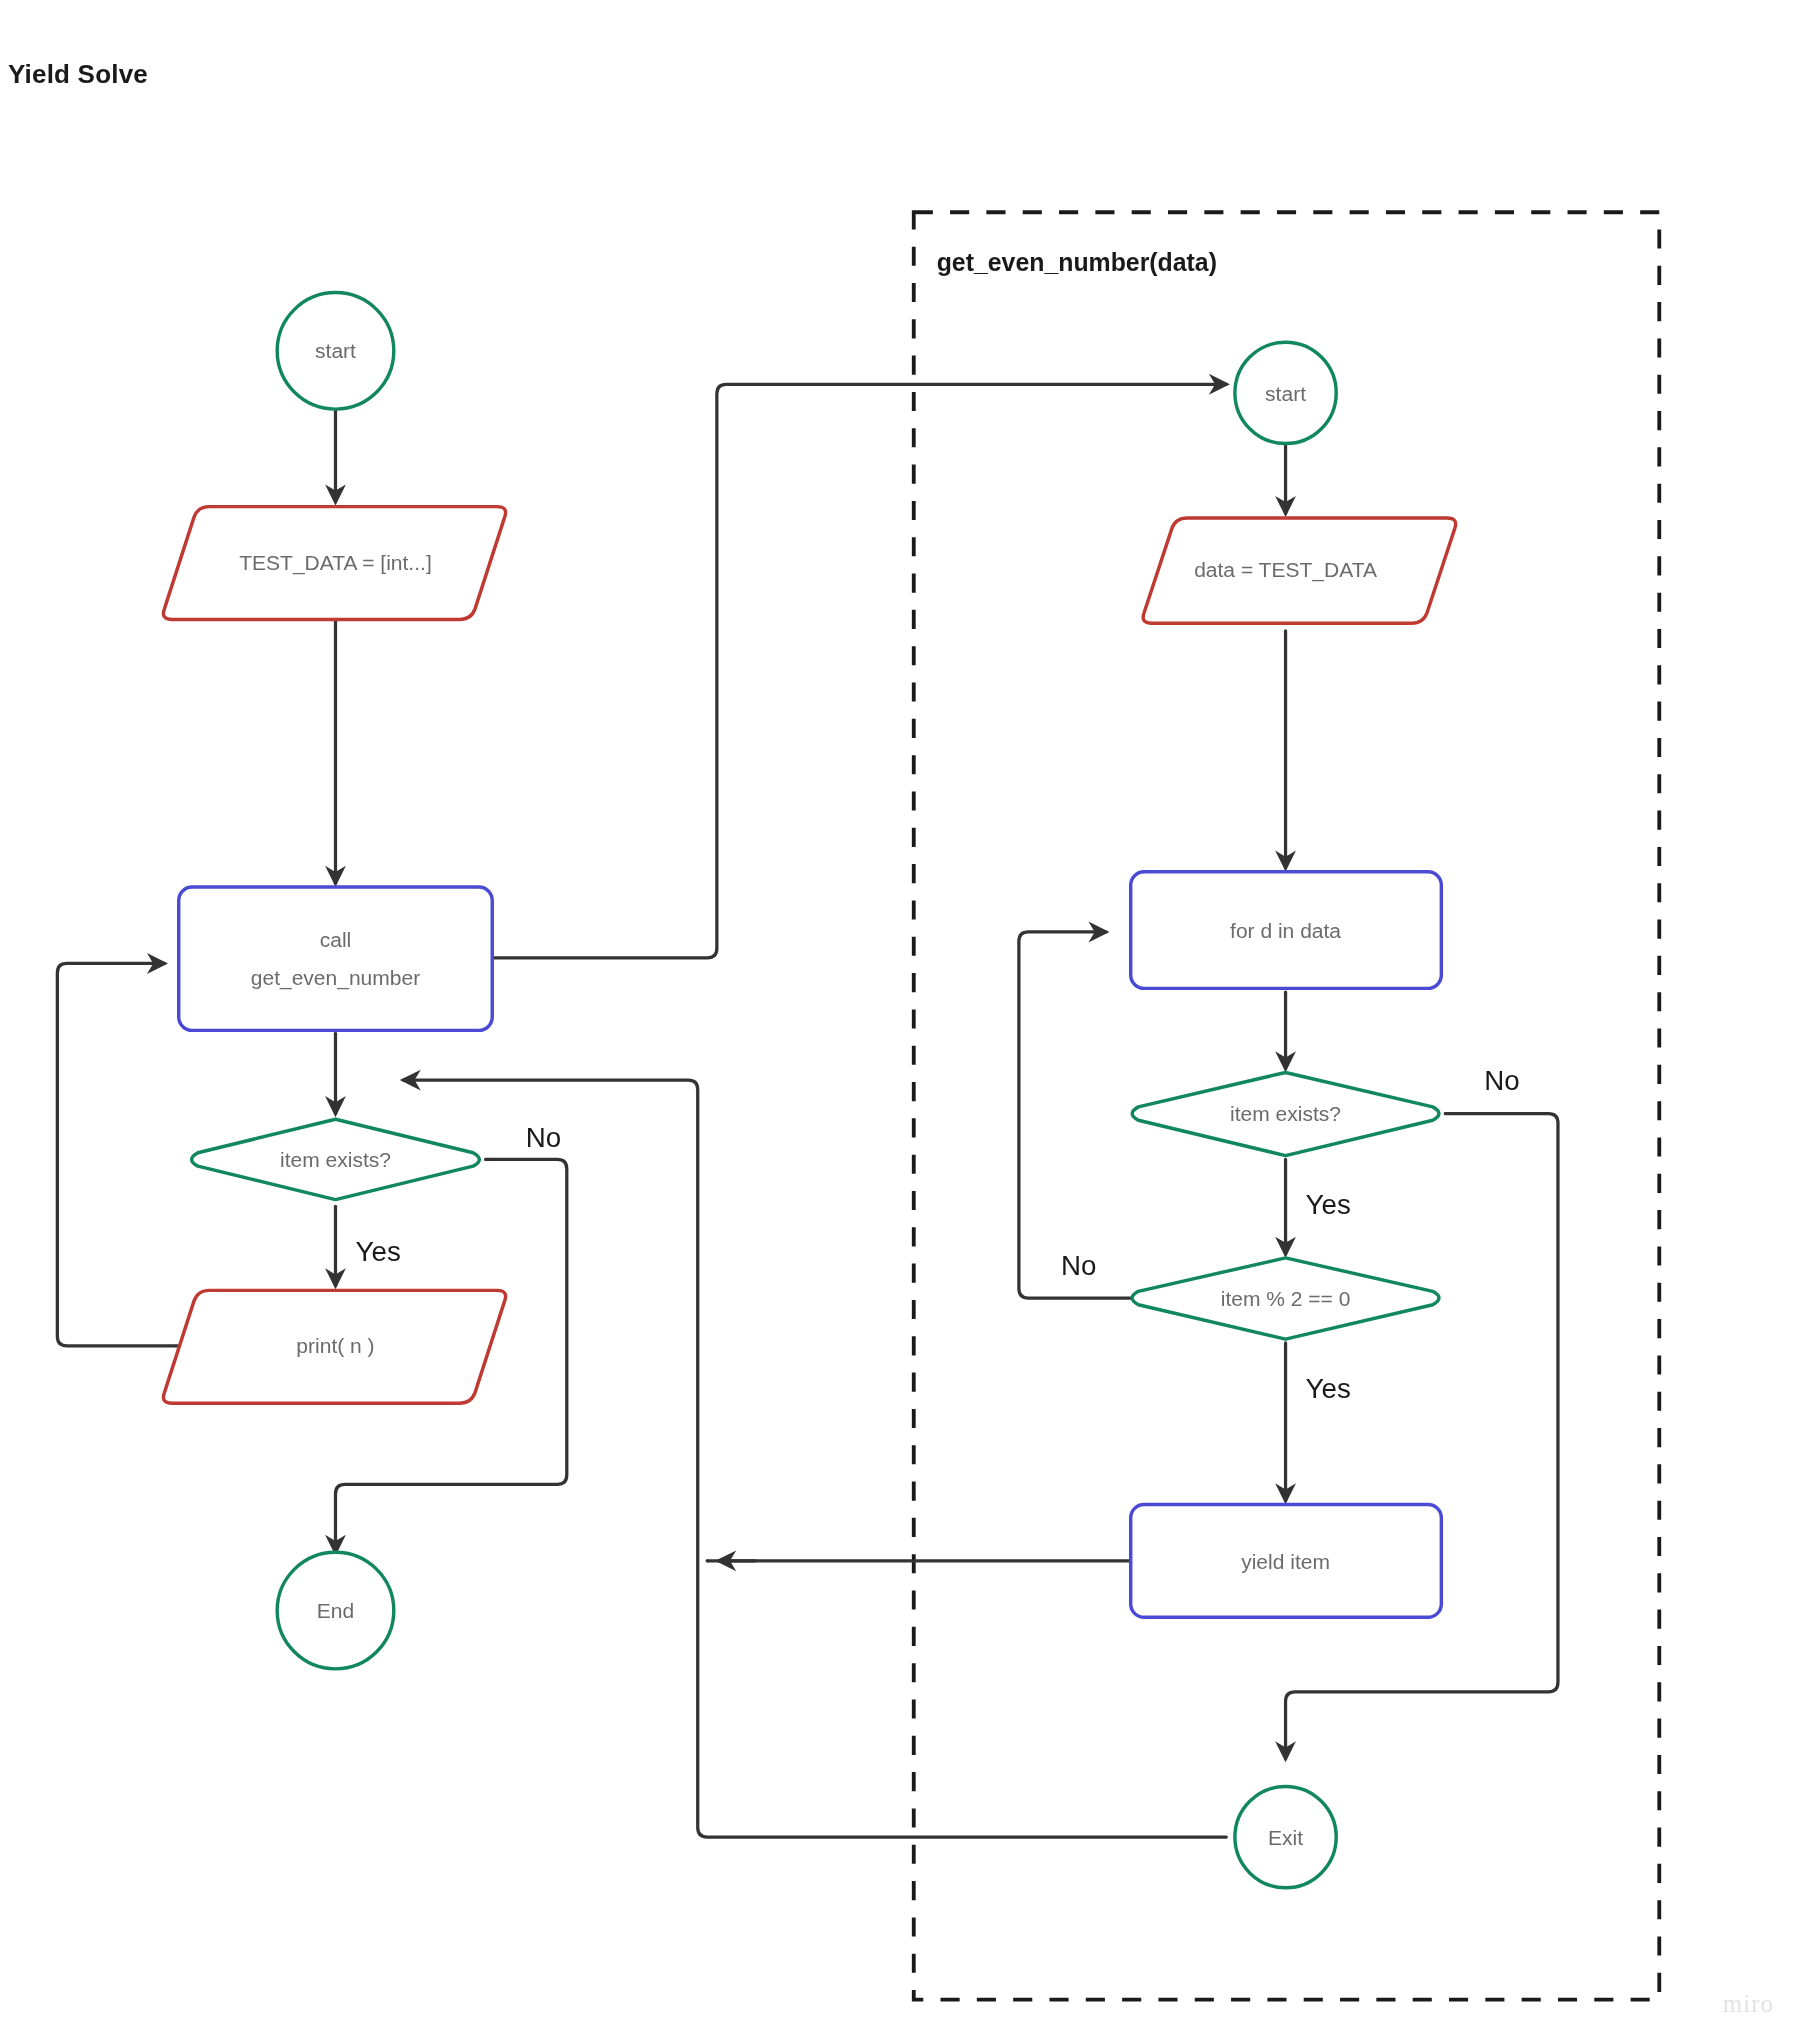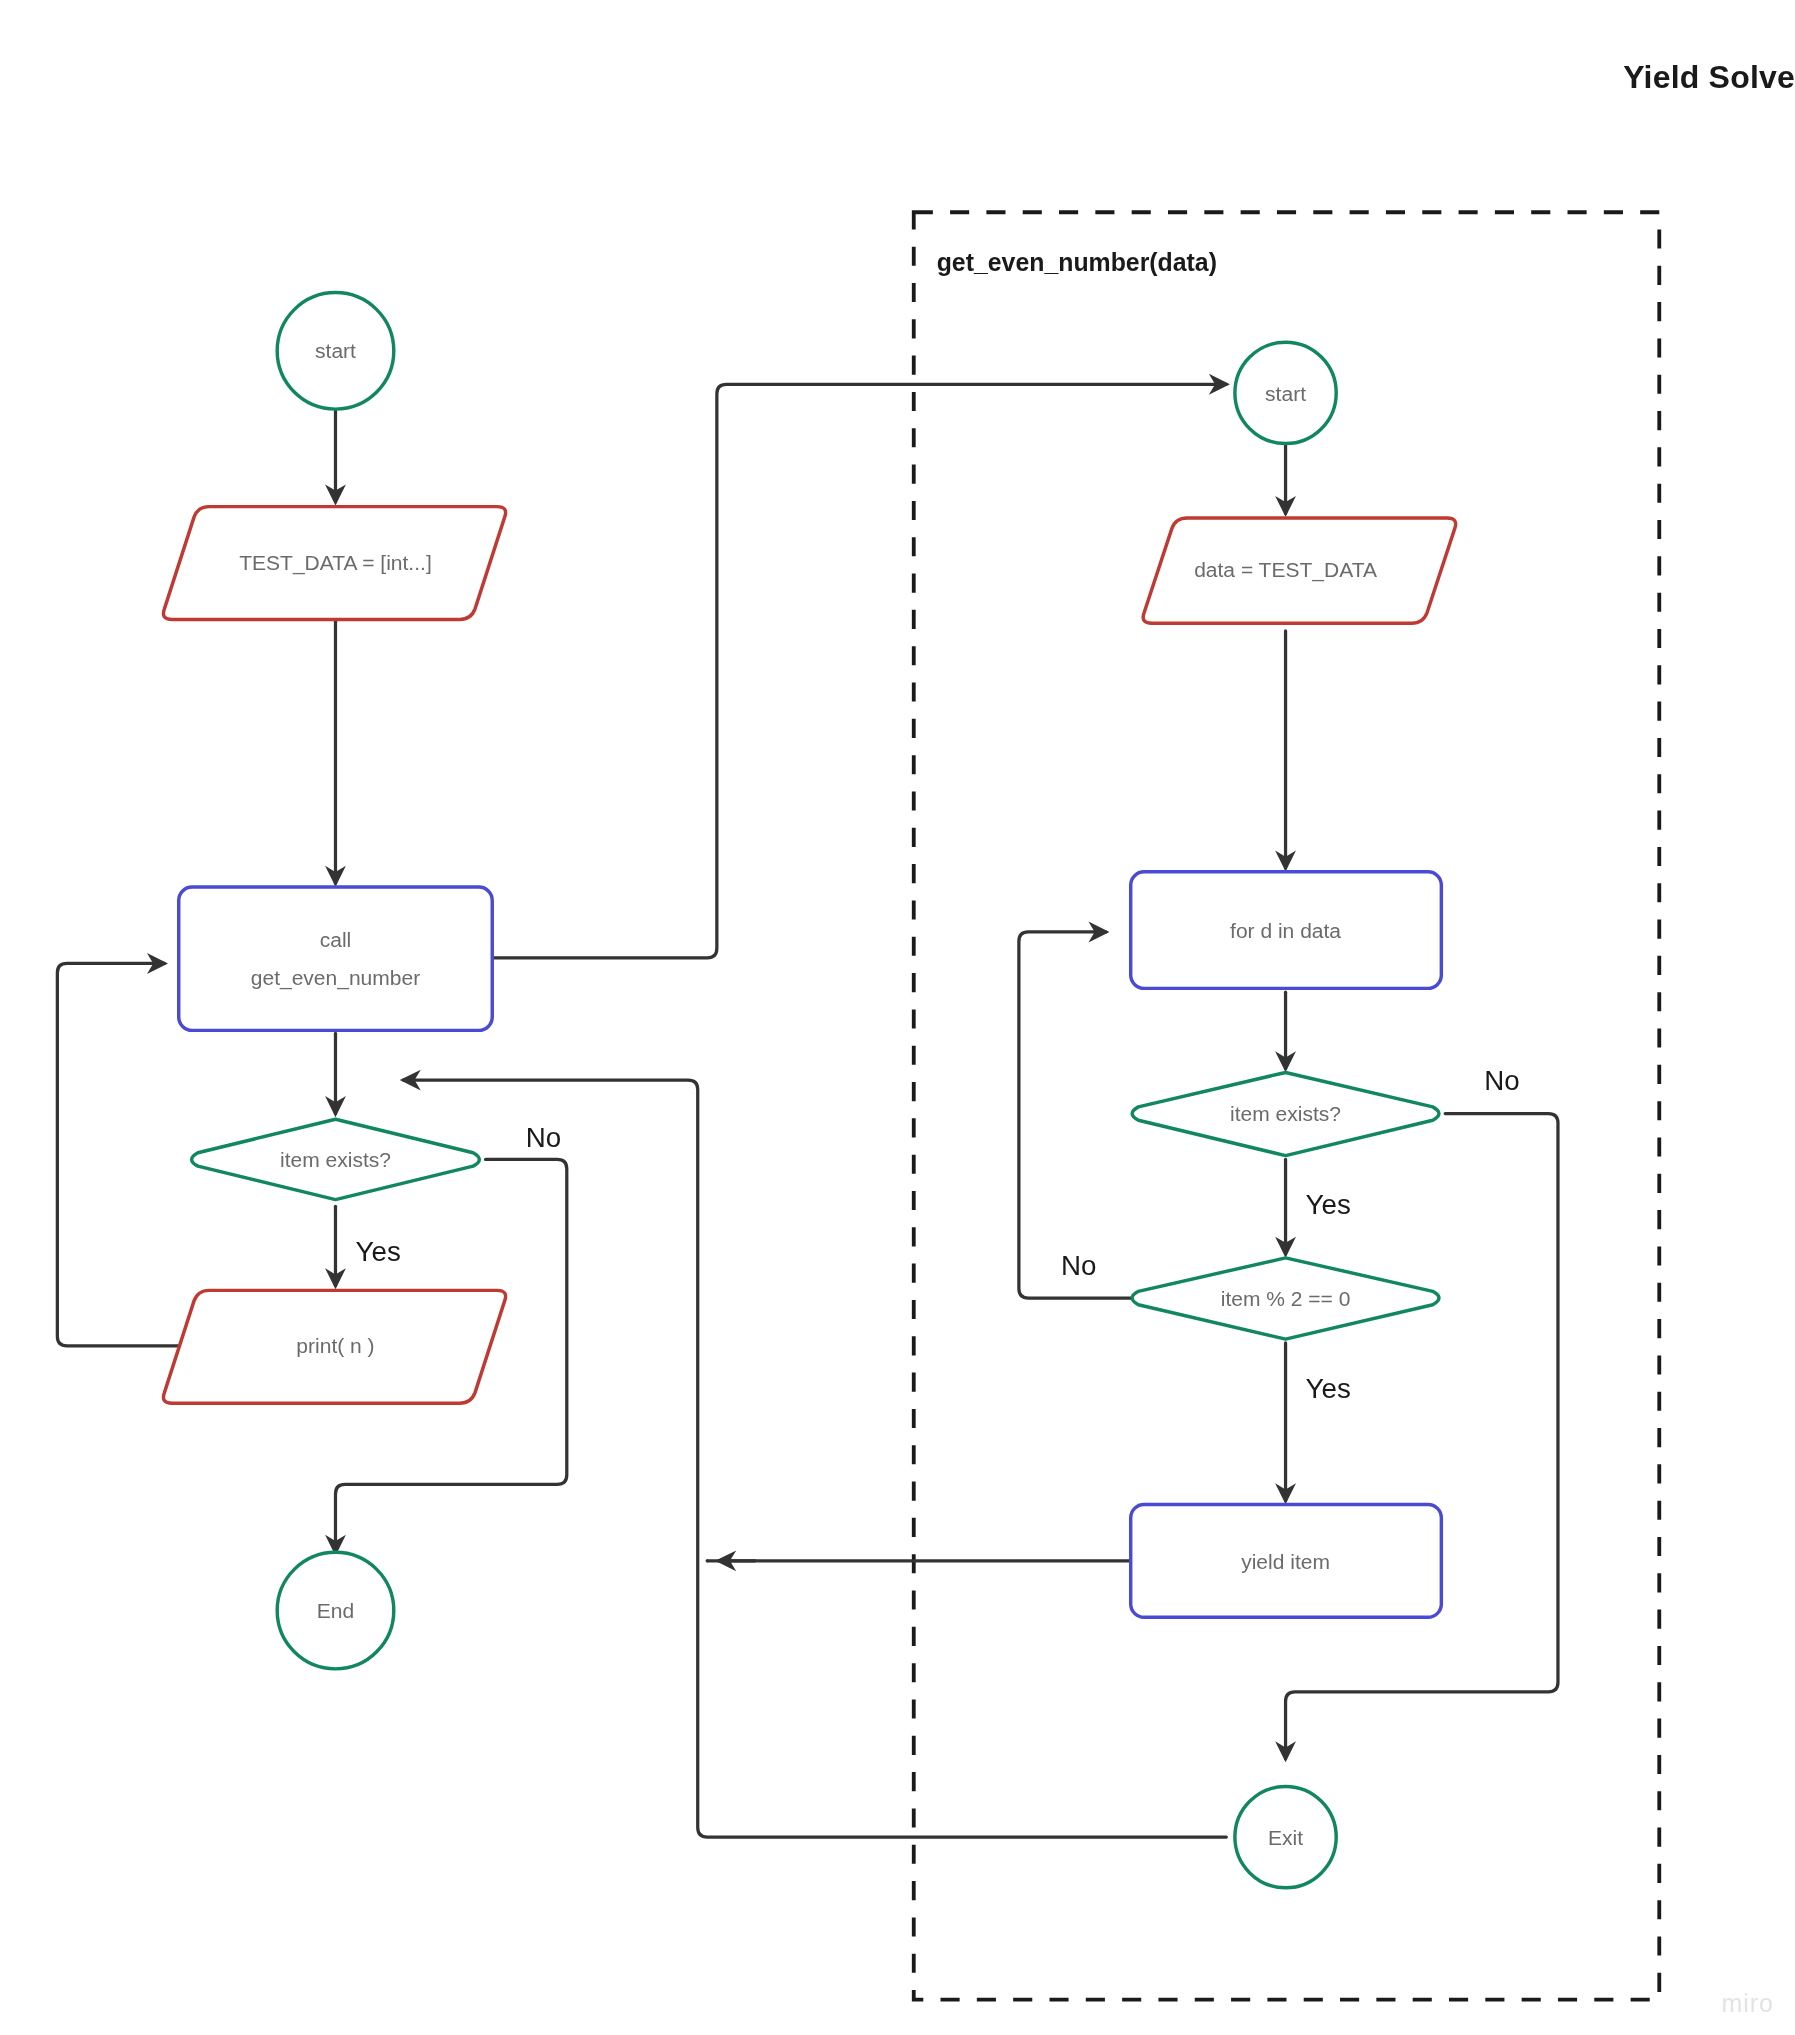--- a/index.html
+++ b/index.html
@@ -18,34 +18,35 @@
     position: absolute;
     inset: 0;
     width: 1795px;
     height: 2035px;
   }
   .diagram-title {
     position: absolute;
     left: 0;
     right: 0;
     top: 59px;
-    text-align: right;
-    font-size: 32px;
+    text-align: left;
+    font-size: 26px;
     font-weight: bold;
     color: #1a1a1a;
     letter-spacing: 0.2px;
+    padding-left: 8px;
   }
   .watermark {
     position: absolute;
     right: 21px;
     bottom: 17px;
     font-size: 25px;
     color: #e3e3e6;
     letter-spacing: 1px;
-    font-family: Liberation Sans, sans-serif;
+    font-family: Liberation Serif, serif;
   }
   svg { display: block; }
   text { font-family: "Liberation Sans", sans-serif; }
   .node-label {
     font-size: 22px;
     fill: #6b6b6b;
   }
   .edge-label {
     font-size: 29px;
     fill: #1a1a1a;

